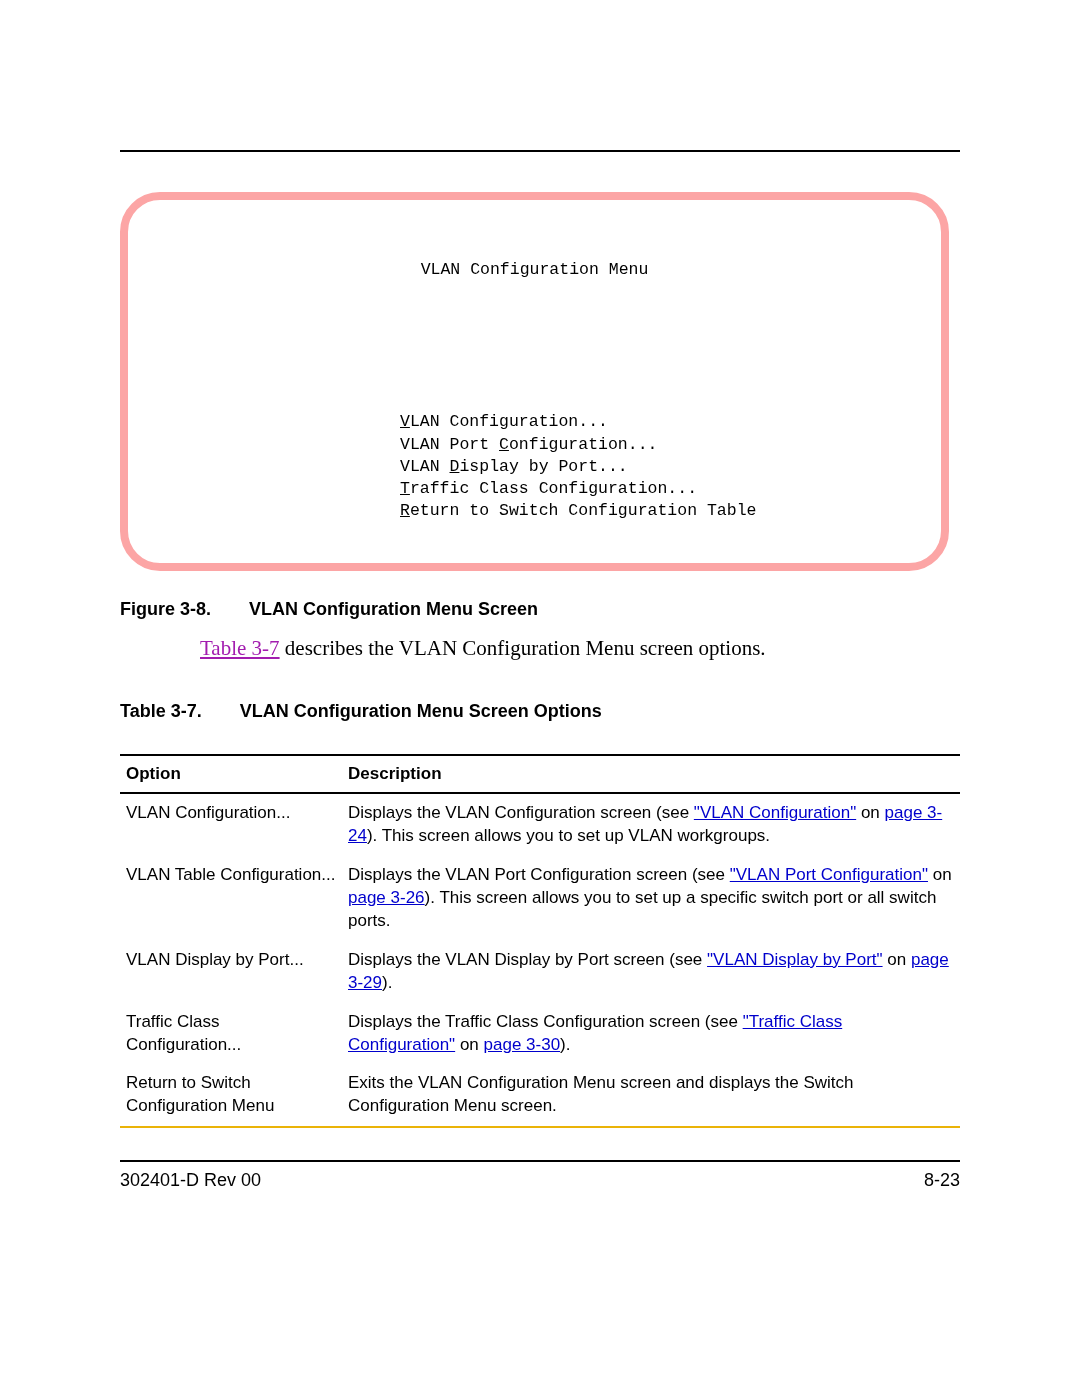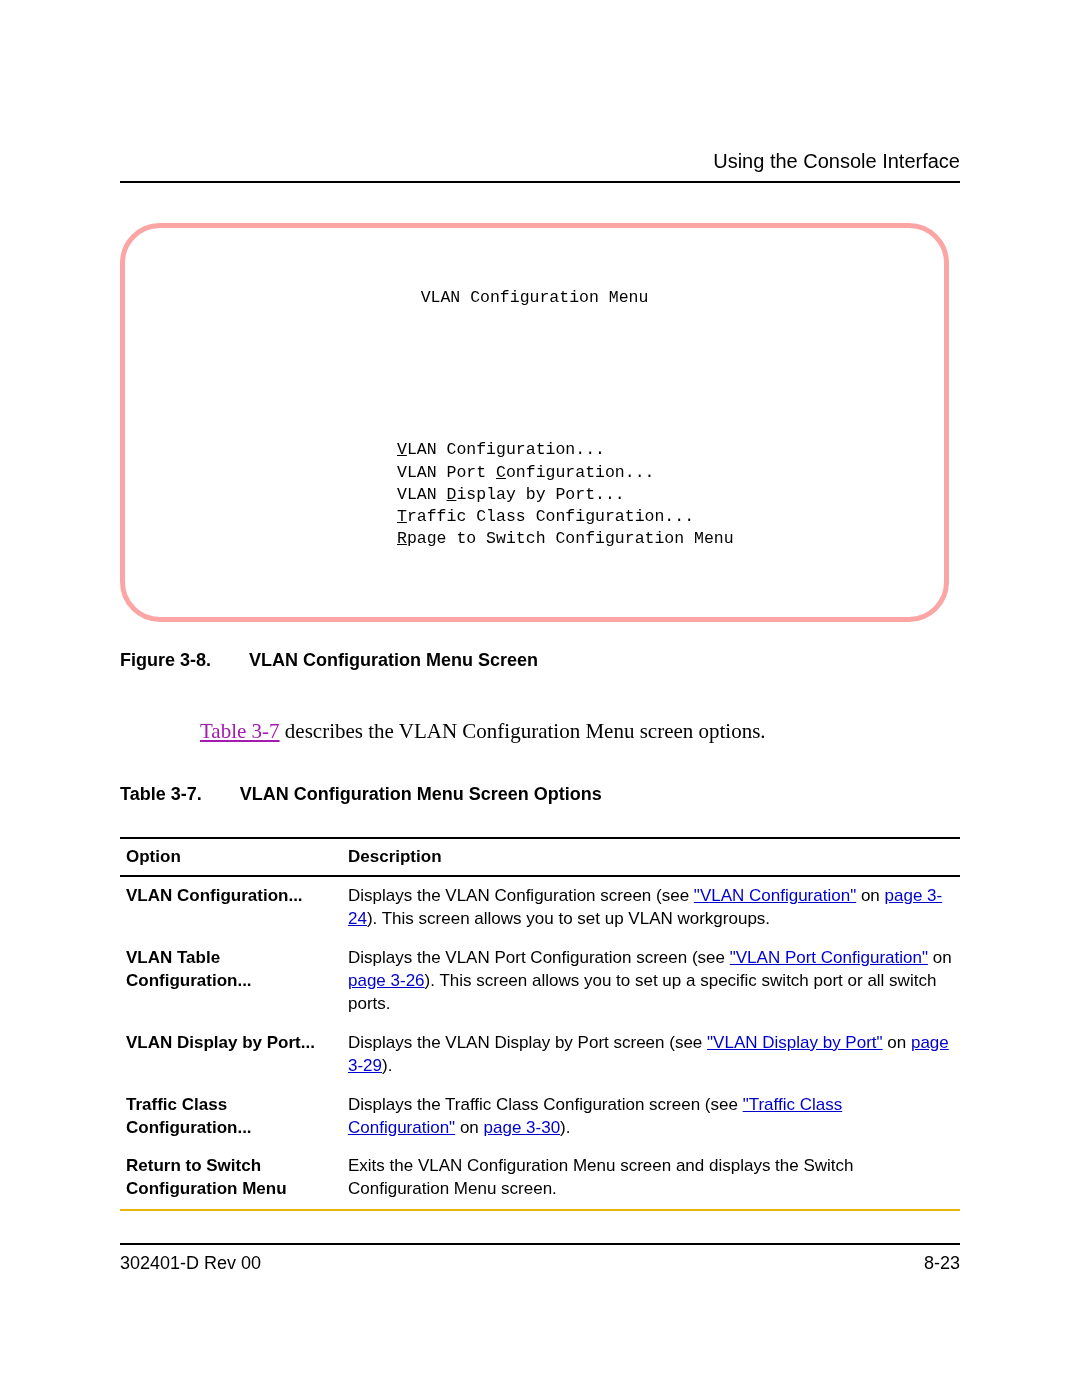--- a/index.html
+++ b/index.html
@@ -18,23 +18,23 @@
     text-align:right;
     font-size:20px;
     margin-bottom:8px;
   }
   .rule{
     border:0;
     border-top:2px solid #000;
     margin:0 0 40px 0;
   }
   .console-box{
-    border:5px solid #fca5a5;
+    border:8px solid #fca5a5;
     border-radius:40px;
-    padding:14px 22px 30px 22px;
+    padding:14px 22px 4px 22px;
     margin:0 11px 28px 0;
     font-family:"Courier New",monospace;
     font-size:16.5px;
     white-space:pre;
     line-height:1.35;
     height:345px;
     position:relative;
     overflow:hidden;
   }
   .console-title{
@@ -49,21 +49,21 @@
   .console-menu .u{text-decoration:underline;}
   .console-footer{
     position:absolute;
     left:22px;
     bottom:14px;
     right:22px;
   }
   .fig-caption{
     font-weight:bold;
     font-size:18px;
-    margin:0 0 48px 0;
+    margin:0 0 16px 0;
   }
   .fig-caption .gap{display:inline-block;width:38px;}
   .body-para{
     font-family:"Times New Roman",Times,serif;
     font-size:21px;
     margin:0 0 40px 80px;
   }
   .body-para .xref{
     color:#a21caf;
     text-decoration:underline;
@@ -86,21 +86,21 @@
     border-top:2px solid #000;
     border-bottom:2px solid #000;
     padding:8px 6px;
   }
   table.options td{
     vertical-align:top;
     padding:8px 6px;
     line-height:1.35;
   }
   table.options td.opt{
-    font-weight:bold;
+    font-weight:normal;
     width:210px;
   }
   table.options tbody tr:last-child td{
     border-bottom:2px solid #eab308;
   }
   .xref{
     color:#0000cc;
     text-decoration:underline;
   }
   .footer-rule{
@@ -112,30 +112,29 @@
     font-size:18px;
     display:flex;
     justify-content:space-between;
   }
 </style>
 </head>
 <body>
 
 <div class="page">
 
-  <div class="chapter-title">Using the Console Interface</div>
   <hr class="rule">
 
   <div class="console-box">
     <div class="console-title">VLAN Configuration Menu</div>
     <div class="console-menu"><span><span></span><span class="u">V</span><span>LAN Configuration...</span></span>
 <span><span>VLAN Port </span><span class="u">C</span><span>onfiguration...</span></span>
 <span><span>VLAN </span><span class="u">D</span><span>isplay by Port...</span></span>
 <span><span></span><span class="u">T</span><span>raffic Class Configuration...</span></span>
-<span><span></span><span class="u">R</span><span>page to Switch Configuration Menu</span></span></div>
+<span><span></span><span class="u">R</span><span>eturn to Switch Configuration Table</span></span></div>
   </div>
 
   <div class="fig-caption">
     <span>Figure 3-8.</span><span class="gap"></span><span>VLAN Configuration Menu Screen</span>
   </div>
 
   <p class="body-para">
     <a class="xref">Table 3-7</a><span> describes the VLAN Configuration Menu screen options.</span>
   </p>
 

